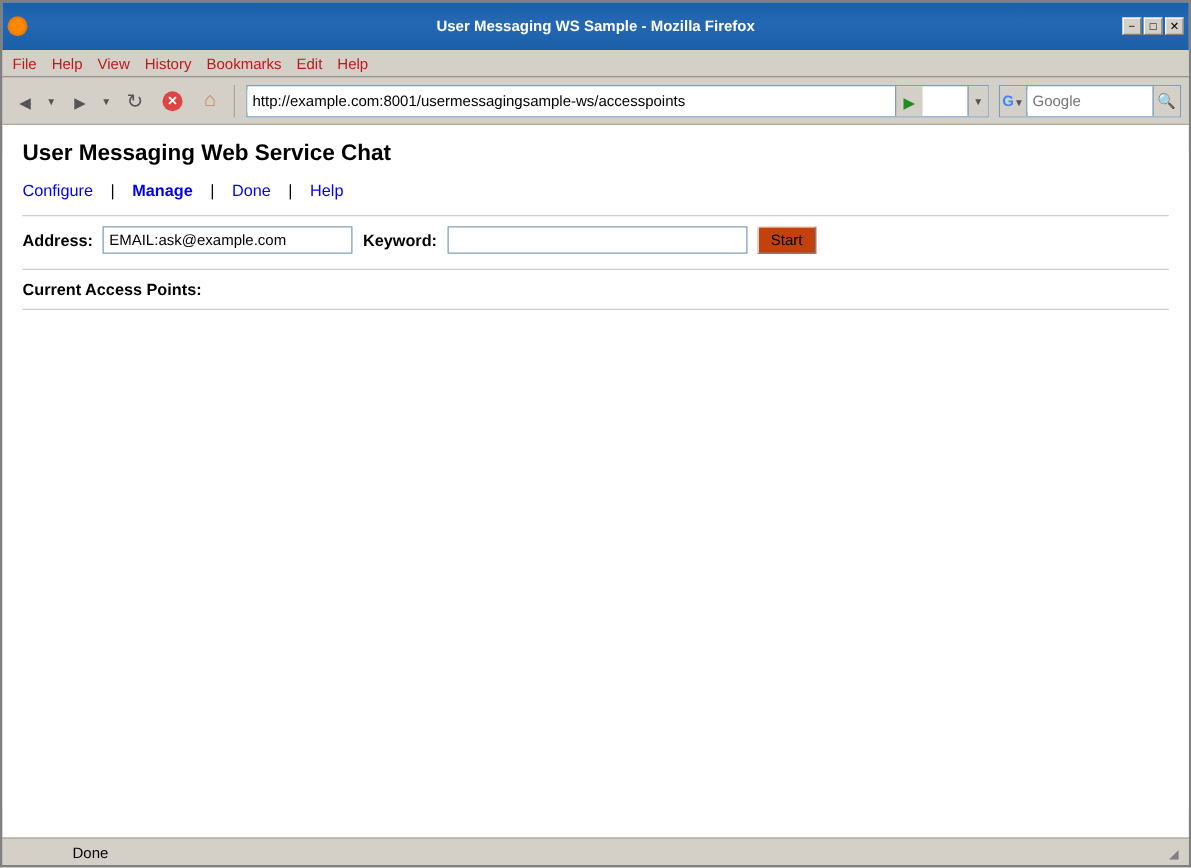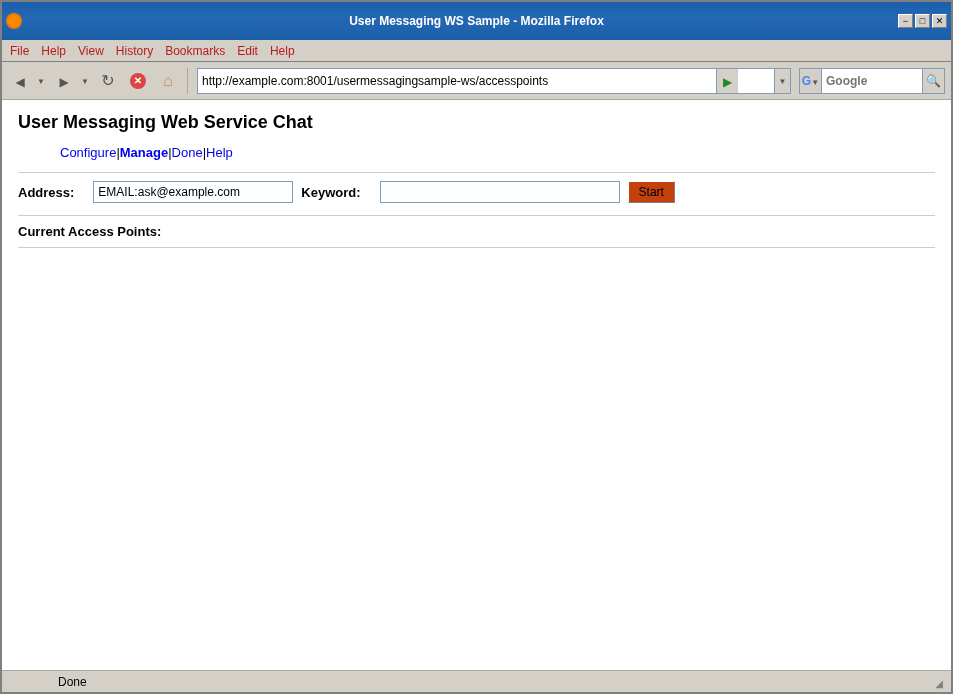--- a/index.html
+++ b/index.html
@@ -140,21 +140,20 @@
       border-right: 1px solid #7f9db9;
       display: flex; align-items: center; justify-content: center;
       cursor: pointer;
     }
     .google-input {
       width: 100px;
       border: none;
       outline: none;
       font-size: 12px;
       padding: 2px 4px;
-      font-weight: bold;
     }
     .google-search-btn {
       width: 22px; height: 24px;
       background: #d4d0c8;
       border: none;
       border-left: 1px solid #7f9db9;
       cursor: pointer;
       display: flex; align-items: center; justify-content: center;
       font-size: 12px;
     }
@@ -176,38 +175,37 @@
       border-radius: 25px;
     }
 
     .page-title {
       font-size: 18px;
       font-weight: bold;
       color: #000;
       margin-bottom: 12px;
     }
 
-    .nav-links { display: flex; align-items: flex-start; gap: 0; margin-bottom: 12px; margin-left: 42px; }
+    .nav-links { display: flex; align-items: flex-start; gap: 14px; margin-bottom: 12px; }
     .nav-link { color: #00e; font-size: 13px; text-decoration: none; cursor: pointer; }
     .nav-link.active { font-weight: bold; }
     .nav-sep { color: #000; font-size: 13px; }
 
     .divider { border: none; border-top: 1px solid #ccc; margin: 8px 0; }
 
     .register-text { font-size: 13px; color: #000; margin-bottom: 10px; }
 
     .form-row { display: flex; align-items: center; gap: 8px; margin-bottom: 12px; }
     .form-label { font-size: 13px; font-weight: bold; }
     .form-input {
       height: 22px;
       font-size: 12px;
       padding: 2px 4px;
       border: 1px solid #7f9db9;
       background: white;
-      margin-left: 11px;
     }
     .form-btn {
       height: 22px;
       padding: 0 10px;
       background: #c2410c;
       border: 1px solid #808080;
       border-top-color: #fff;
       border-left-color: #fff;
       font-size: 12px;
       cursor: pointer;

